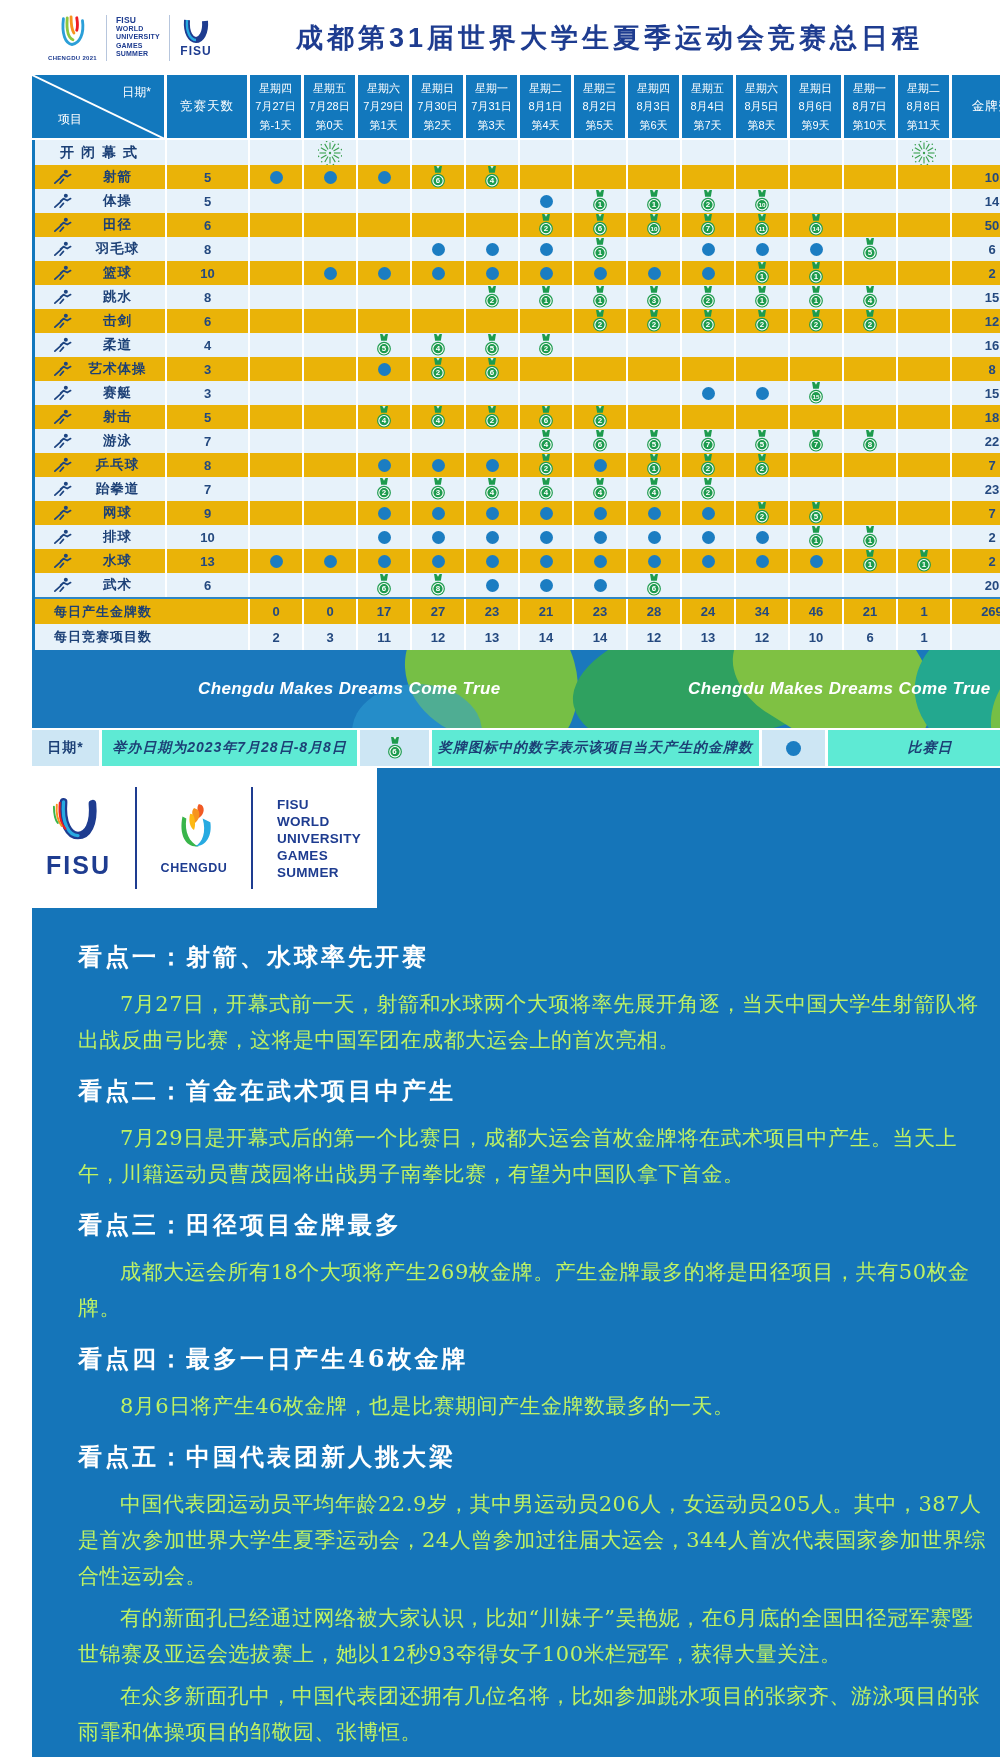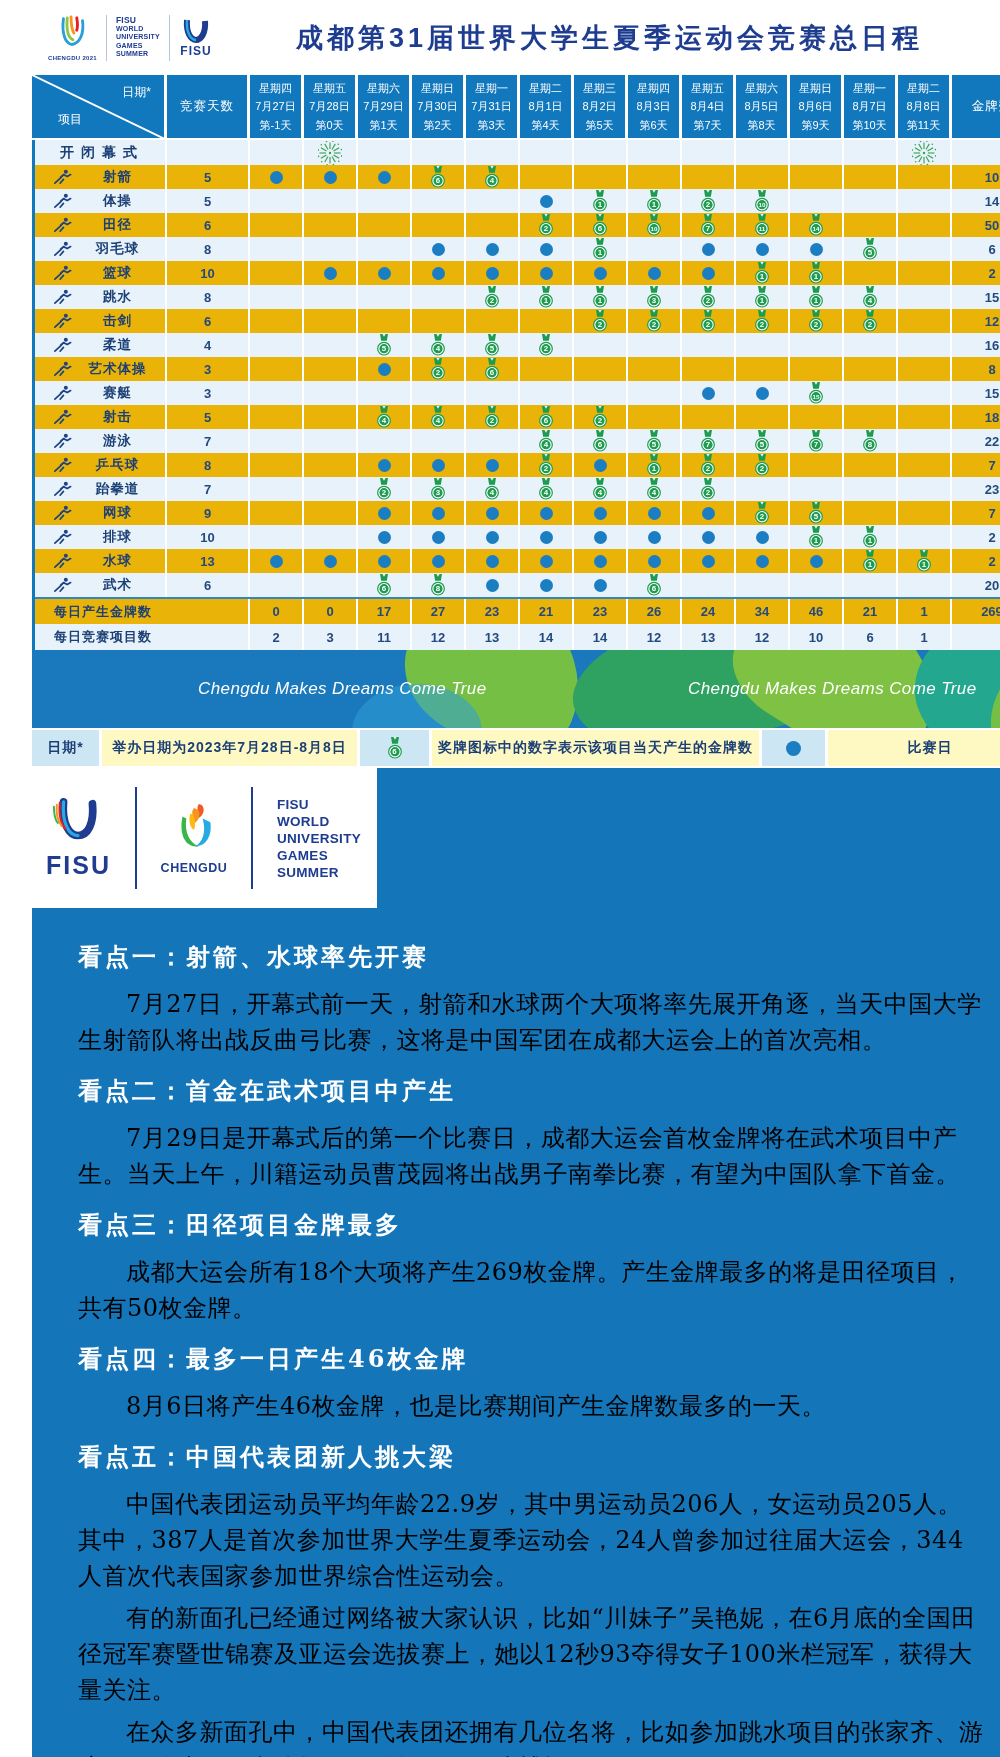--- a/index.html
+++ b/index.html
@@ -53,50 +53,50 @@
   
   .banner { position: relative; height: 78px; background: #1a78bc; overflow: hidden; }
   .blob { position: absolute; }
   .b1 { left: 375px; top: -62px; width: 180px; height: 155px; background: #76bf45; border-radius: 15% 85% 45% 55%; transform: rotate(22deg); }
   .b2 { left: 540px; top: -28px; width: 235px; height: 125px; background: #2fa160; border-radius: 60% 40% 25% 75%; transform: rotate(-14deg); }
   .b3 { left: 705px; top: -50px; width: 205px; height: 145px; background: #7fc143; border-radius: 30% 70% 60% 40%; transform: rotate(32deg); }
   .b4 { left: 885px; top: -35px; width: 175px; height: 150px; background: #23a88f; border-radius: 50% 50% 30% 70%; transform: rotate(-20deg); }
   .b5 { left: 320px; top: 34px; width: 130px; height: 95px; background: #2f9ed4; border-radius: 50%; opacity: .55; }
   .b6 { left: 960px; top: 10px; width: 90px; height: 110px; background: #76bf45; border-radius: 60% 40% 50% 50%; transform: rotate(10deg); }
   .slogan { position: absolute; top: 50%; transform: translateY(-50%); color: #fff;
-            font-style: italic; font-weight: normal; font-size: 17px; letter-spacing: .4px; z-index: 2; white-space: nowrap; }
+            font-style: italic; font-weight: bold; font-size: 17px; letter-spacing: .4px; z-index: 2; white-space: nowrap; }
   .s1 { left: 166px; }
   .s2 { left: 656px; }
 
   
   .legend { height: 40px; display: flex; border-top: 2px solid #fff; border-bottom: 2px solid #fff; }
   .seg { display: flex; align-items: center; justify-content: center; font-size: 14px;
          font-weight: bold; color: #1c4076; border-right: 3px solid #fff; letter-spacing: 1px; }
   .seg:last-child { border-right: none; }
   .sa { background: #cde6f4; }
-  .sb { background: #fef9c3; }
+  .sb { background: #5eead4; font-style: italic; }
   .sg1 { width: 70px; } .sg2 { width: 258px; } .sg3 { width: 72px; }
   .sg4 { width: 330px; } .sg5 { width: 66px; } .sg6 { flex: 1; }
 
   
   .logostrip { height: 140px; background: #1575b9; }
   .logobox { width: 345px; height: 140px; background: #fff; display: flex; align-items: center;
              justify-content: space-between; padding: 0 16px 0 14px; }
   .lb-col { display: flex; flex-direction: column; align-items: center; }
   .lb-fisu-word { font-size: 25px; font-weight: bold; color: #1e3c90; letter-spacing: 2px; margin-top: 2px; }
   .lb-cd-word { font-size: 12.5px; font-weight: bold; color: #1e3c90; letter-spacing: .5px; margin-top: 3px; }
   .lb-div { width: 2px; height: 102px; background: #1e3c90; }
   .lb-games div { font-size: 13.5px; font-weight: bold; color: #1e3c90; line-height: 17px; letter-spacing: .3px; }
 
   
   .content { height: 852px; background: #1575b9; padding: 28px 46px 0 46px; overflow: hidden; }
   .hl-h { color: #fff; font-size: 24px; font-weight: bold; letter-spacing: 3px;
           font-family: "DejaVu Serif", serif; line-height: 30px; margin: 18px 0 14px 0; }
   .hl-h:first-child { margin-top: 6px; }
-  .hl-p { color: #000000; font-size: 24px; line-height: 36px; text-indent: 2em; margin: 0 0 6px 0;
+  .hl-p { color: #bef264; font-size: 21px; line-height: 36px; text-indent: 2em; margin: 0 0 6px 0;
           font-family: "DejaVu Serif", serif; letter-spacing: .5px; }
 </style>
 </head>
 <body>
 
 <div class="page">
 
   <header class="top">
     <div class="brand">
       <div class="mini-block">
@@ -1416,21 +1416,21 @@
         </div>
         <div class="grid row white summary first">
           <div class="cell sum-label">每日产生金牌数</div>
           <div class="cell num">0</div>
           <div class="cell num">0</div>
           <div class="cell num">17</div>
           <div class="cell num">27</div>
           <div class="cell num">23</div>
           <div class="cell num">21</div>
           <div class="cell num">23</div>
-          <div class="cell num">26</div>
+          <div class="cell num">28</div>
           <div class="cell num">24</div>
           <div class="cell num">34</div>
           <div class="cell num">46</div>
           <div class="cell num">21</div>
           <div class="cell num">1</div>
           <div class="cell num">269</div>
         </div>
         <div class="grid row light summary">
           <div class="cell sum-label">每日竞赛项目数</div>
           <div class="cell num">2</div>

